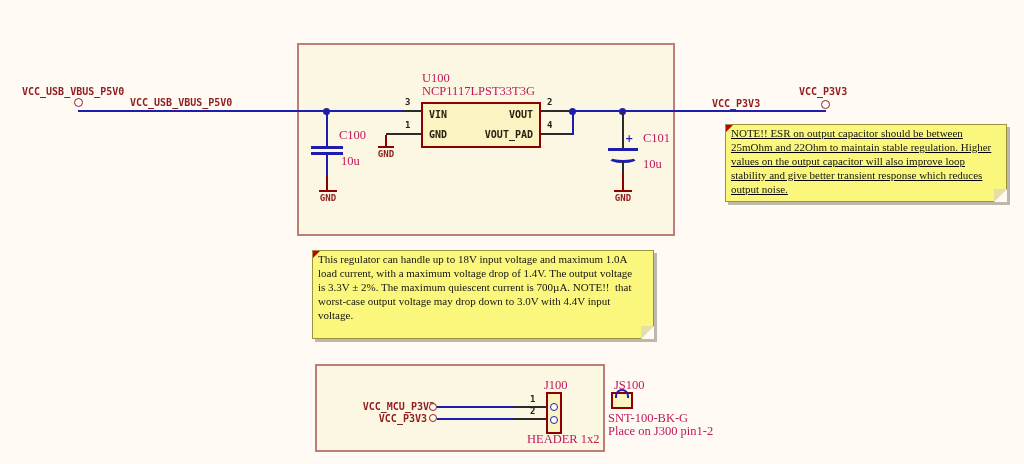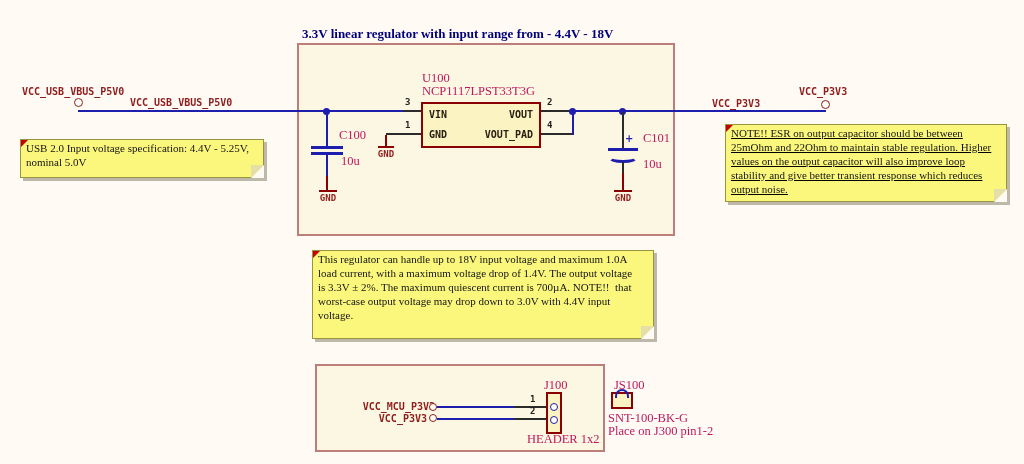--- a/index.html
+++ b/index.html
@@ -42,21 +42,20 @@
              transform:translate(-0px,-0px);}
   .jsarc{position:absolute;box-sizing:border-box;border:2px solid #1e1eae;border-bottom:none;
          border-radius:7px 7px 0 0;background:transparent;}
 </style>
 </head>
 <body>
 
 <div class="canvas">
 
   <div class="groupbox" style="left:297px;top:43px;width:378px;height:193px;"></div>
-  <div class="title" style="left:302px;top:26px;">3.3V linear regulator with input range from - 4.4V - 18V</div>
 
   <div class="netlabel" style="left:22px;top:86px;">VCC_USB_VBUS_P5V0</div>
   <div class="port-circle" style="left:74px;top:98px;"></div>
   <div class="netlabel" style="left:130px;top:97px;">VCC_USB_VBUS_P5V0</div>
   <div class="wire" style="left:78px;top:110px;width:327px;"></div>
 
   <div class="pinwire" style="left:403px;top:110px;width:18px;"></div>
   <div class="pinwire" style="left:386px;top:133px;width:35px;"></div>
   <div class="pinwire" style="left:541px;top:110px;width:33px;"></div>
   <div class="pinwire" style="left:541px;top:133px;width:33px;"></div>
@@ -112,27 +111,20 @@
   <div>
     <div class="rwire" style="left:622px;top:173px;height:17px;"></div>
     <div class="gnd-bar" style="left:614px;top:190px;width:18px;"></div>
     <div class="gnd-text" style="left:611px;top:193px;width:24px;">GND</div>
   </div>
 
   <div class="netlabel" style="left:712px;top:98px;">VCC_P3V3</div>
   <div class="netlabel" style="left:799px;top:86px;">VCC_P3V3</div>
   <div class="port-circle" style="left:821px;top:100px;"></div>
 
-  <div class="note" style="left:20px;top:139px;width:244px;height:39px;">
-    <i class="pin-tri"></i>
-    <span class="note-text">USB 2.0 Input voltage specification: 4.4V - 5.25V,
-nominal 5.0V</span>
-    <i class="fold-cut"></i>
-    <i class="fold-flap"></i>
-  </div>
 
   <div class="note" style="left:725px;top:124px;width:282px;height:78px;text-decoration:underline;">
     <i class="pin-tri"></i>
     <span class="note-text">NOTE!! ESR on output capacitor should be between
 25mOhm and 22Ohm to maintain stable regulation. Higher
 values on the output capacitor will also improve loop
 stability and give better transient response which reduces
 output noise.</span>
     <i class="fold-cut"></i>
     <i class="fold-flap"></i>

